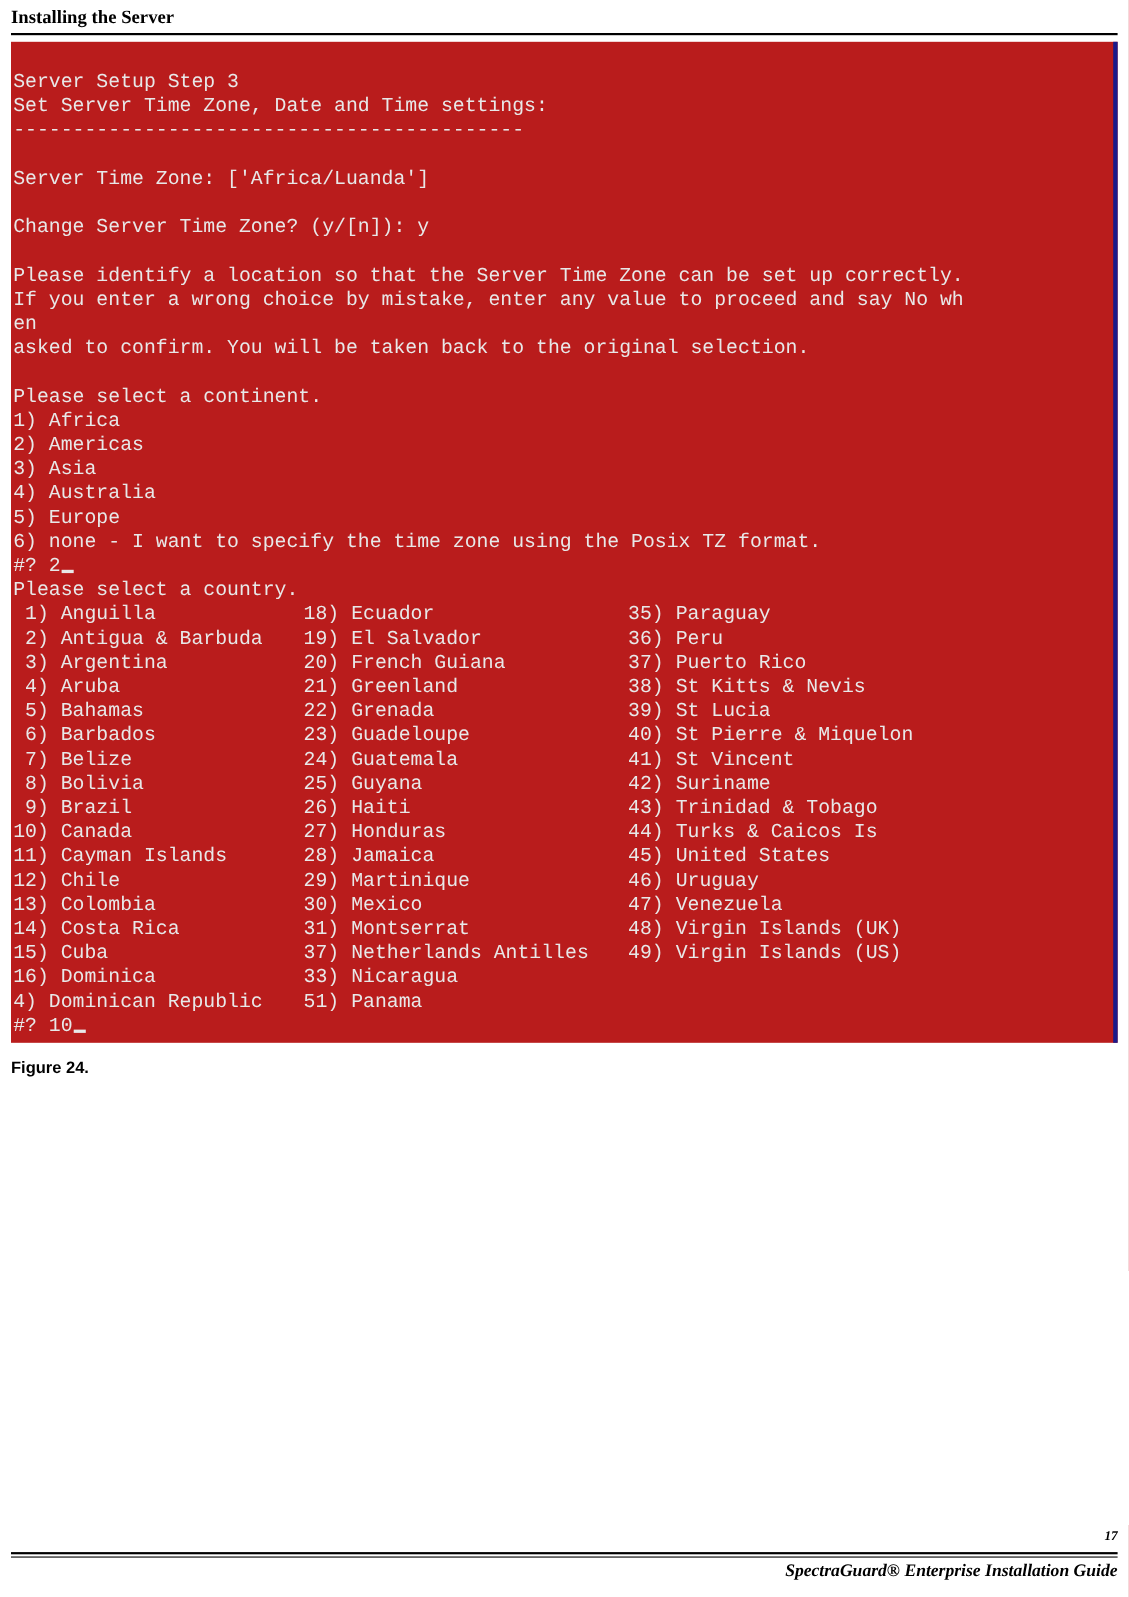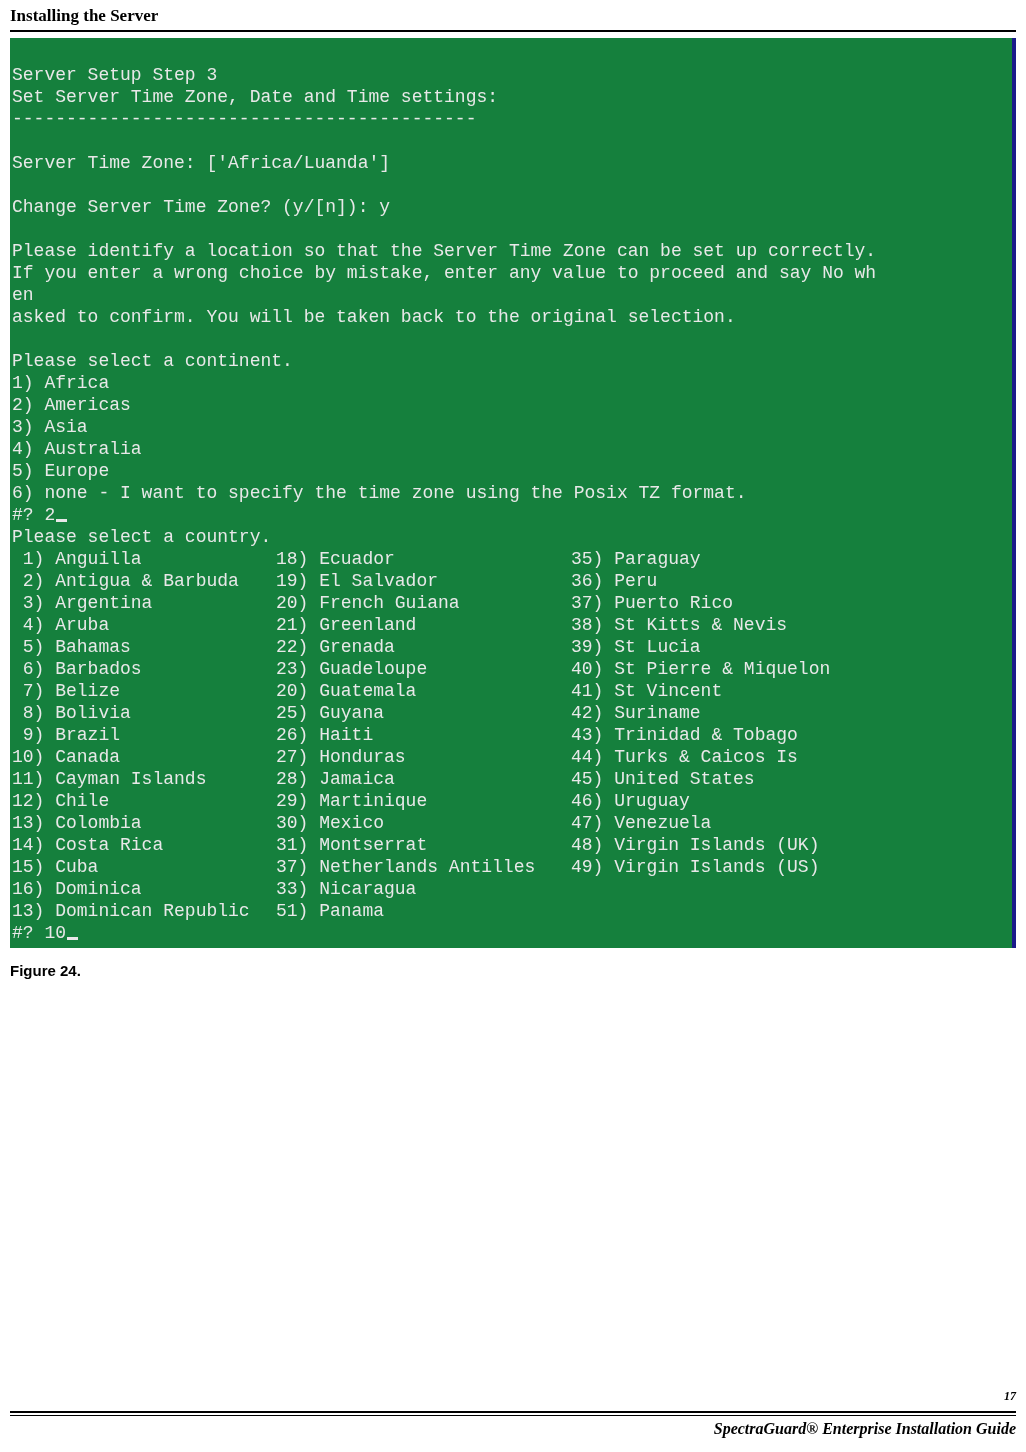--- a/index.html
+++ b/index.html
@@ -22,21 +22,21 @@
     font-weight: bold;
     font-size: 17px;
     padding: 6px 0 4px 0;
   }
   .header-rule {
     border: none;
     border-top: 2px solid #000;
     margin: 0 0 6px 0;
   }
   .terminal {
-    background: #15803d;
+    background: #b91c1c;
     color: #e8e8e8;
     font-family: 'Courier New', Courier, monospace;
     font-size: 18px;
     line-height: 22px;
     padding: 4px 2px 4px 2px;
     white-space: pre;
     overflow: hidden;
     border-right: 4px solid #1a1a8a;
   }
   .terminal .line {
@@ -137,27 +137,27 @@
 <span class="line"> 7) Belize</span>
 <span class="line"> 8) Bolivia</span>
 <span class="line"> 9) Brazil</span>
 <span class="line">10) Canada</span>
 <span class="line">11) Cayman Islands</span>
 <span class="line">12) Chile</span>
 <span class="line">13) Colombia</span>
 <span class="line">14) Costa Rica</span>
 <span class="line">15) Cuba</span>
 <span class="line">16) Dominica</span>
-<span class="line">13) Dominican Republic</span></div><div class="country-col" style="width:295px"><span class="line">18) Ecuador</span>
+<span class="line">4) Dominican Republic</span></div><div class="country-col" style="width:295px"><span class="line">18) Ecuador</span>
 <span class="line">19) El Salvador</span>
 <span class="line">20) French Guiana</span>
 <span class="line">21) Greenland</span>
 <span class="line">22) Grenada</span>
 <span class="line">23) Guadeloupe</span>
-<span class="line">20) Guatemala</span>
+<span class="line">24) Guatemala</span>
 <span class="line">25) Guyana</span>
 <span class="line">26) Haiti</span>
 <span class="line">27) Honduras</span>
 <span class="line">28) Jamaica</span>
 <span class="line">29) Martinique</span>
 <span class="line">30) Mexico</span>
 <span class="line">31) Montserrat</span>
 <span class="line">37) Netherlands Antilles</span>
 <span class="line">33) Nicaragua</span>
 <span class="line">51) Panama</span></div><div class="country-col"><span class="line">35) Paraguay</span>

